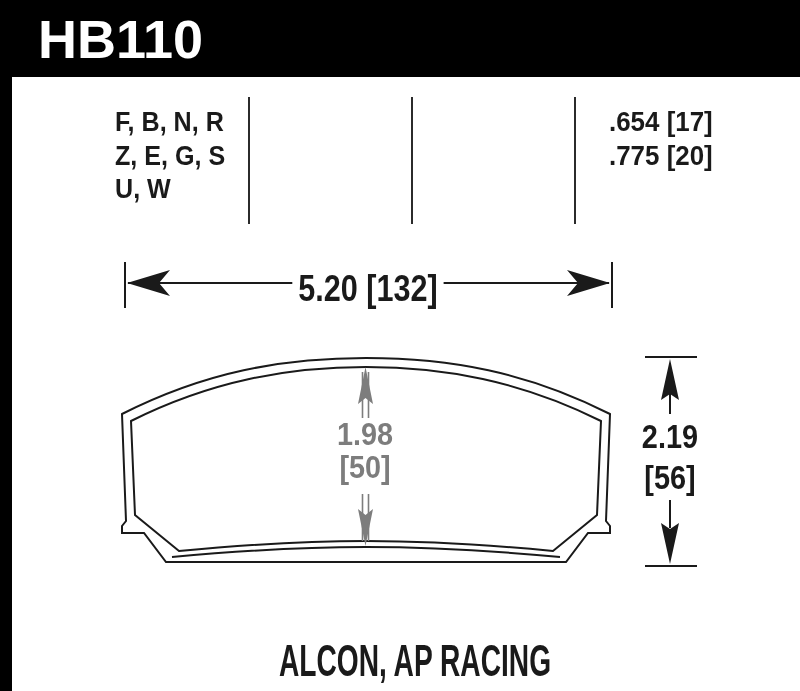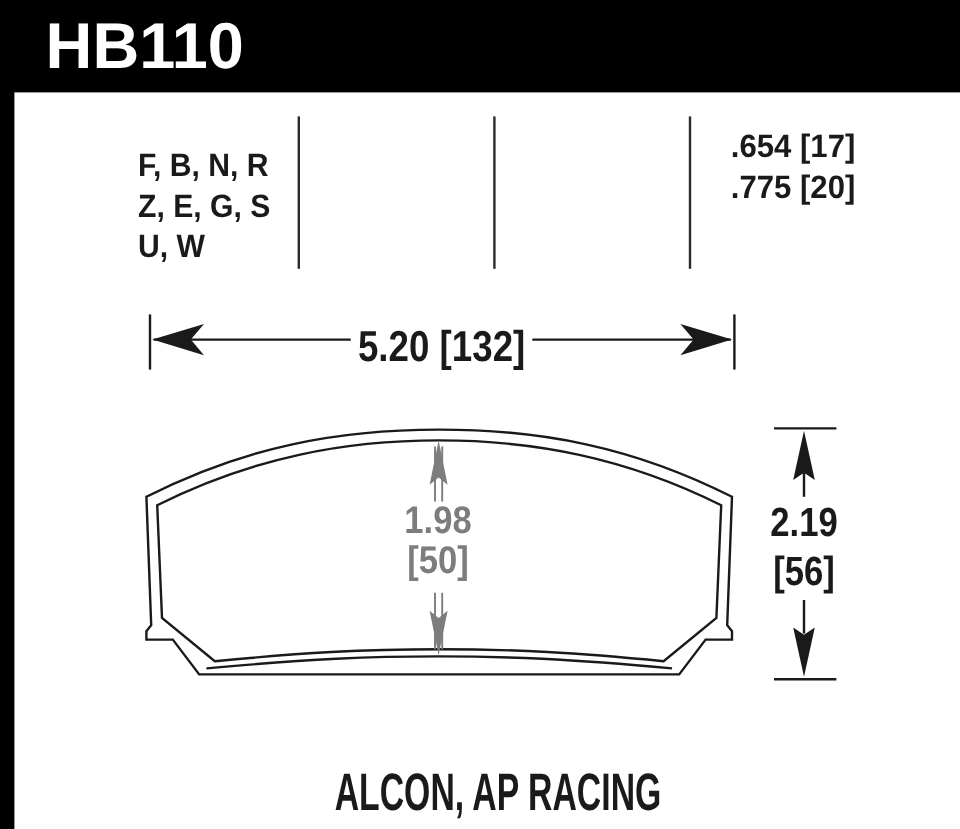--- a/index.html
+++ b/index.html
@@ -12,21 +12,21 @@
   .abs{position:absolute;}
   
   .top-bar{left:0;top:0;width:800px;height:77px;background:#000000;}
   .left-strip{left:0;top:0;width:12px;height:691px;background:#000000;}
   .part-number{
     left:38px;top:0;height:98px;line-height:79px;
     color:#ffffff;font-size:54px;font-weight:bold;letter-spacing:0px;
     white-space:nowrap;
   }
   
-  .compound-block{left:115px;top:106px;margin-top:16px;}
+  .compound-block{left:115px;top:106px;}
   .compound-block .line{
     font-size:27px;font-weight:bold;color:#1a1a1a;line-height:33.5px;
     white-space:nowrap;transform:scaleX(0.93);transform-origin:left center;
   }
   .divider{width:2px;height:127px;top:97px;background:#2b2b2b;}
   .divider.d1{left:248px;}
   .divider.d2{left:411px;}
   .divider.d3{left:574px;}
   .thickness-block{left:609px;top:106px;}
   .thickness-block .line{

